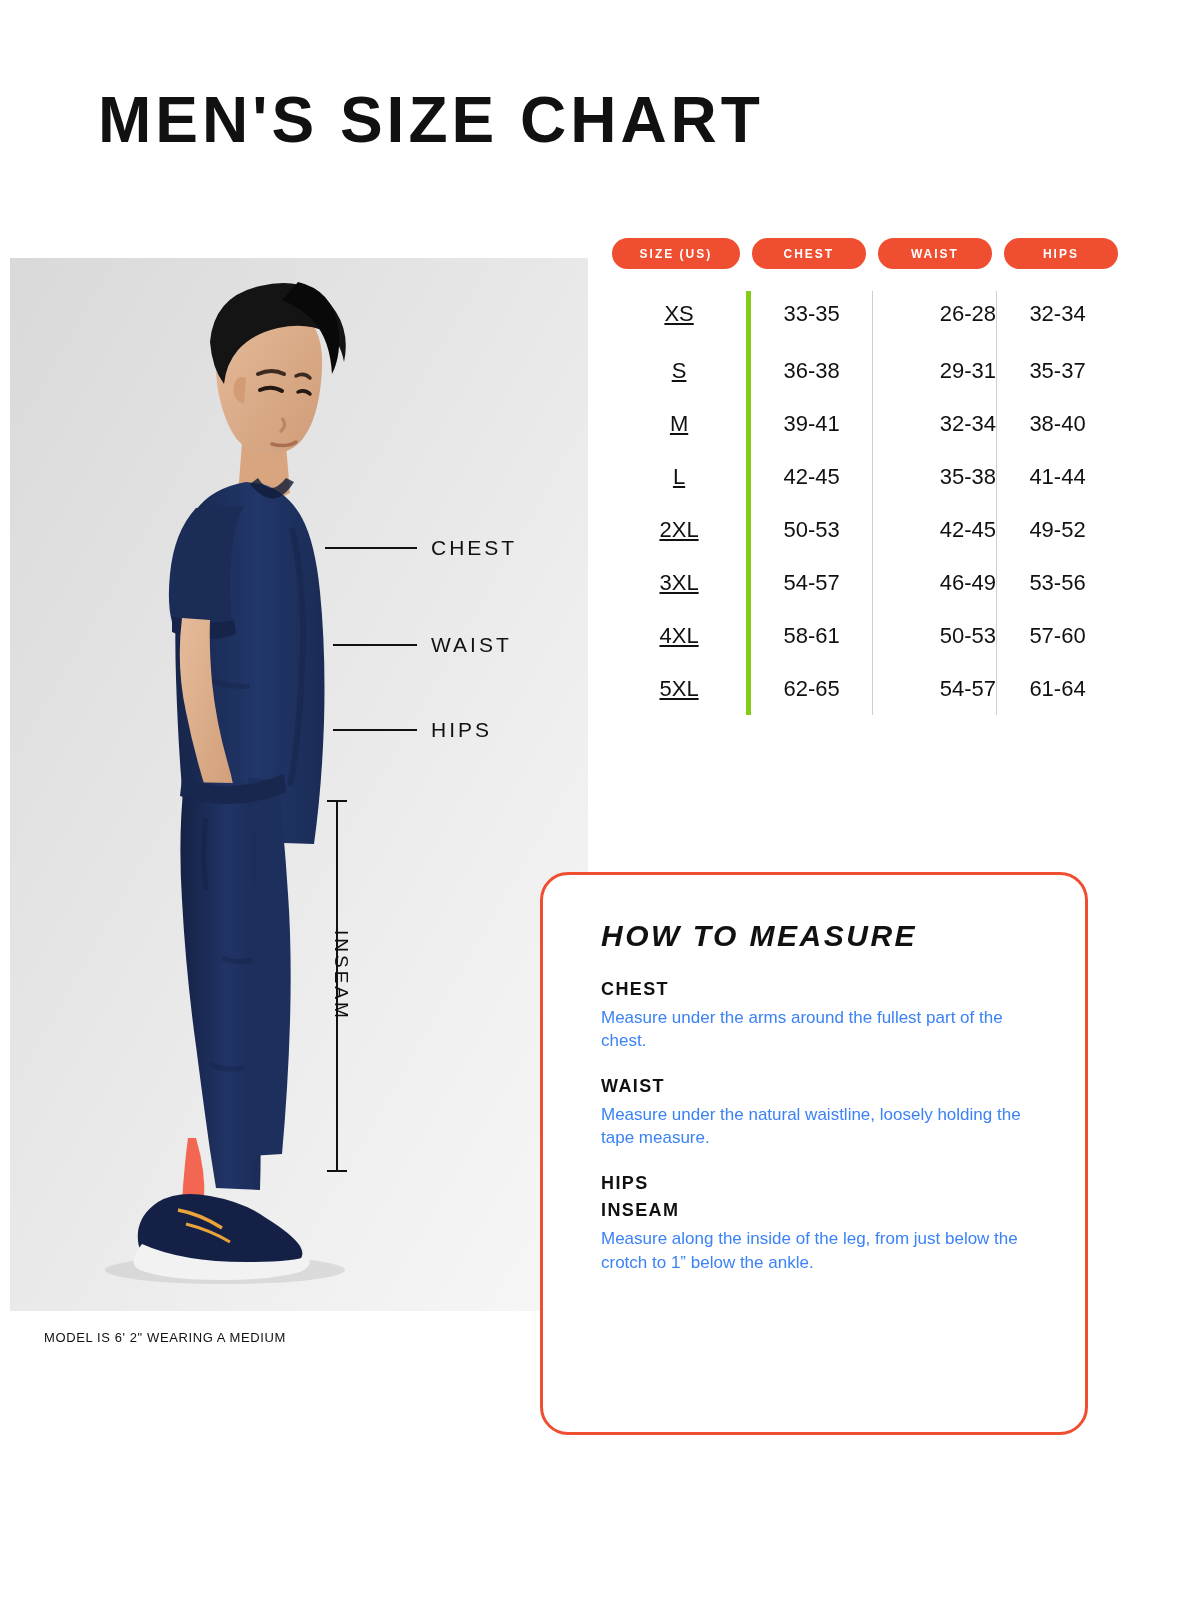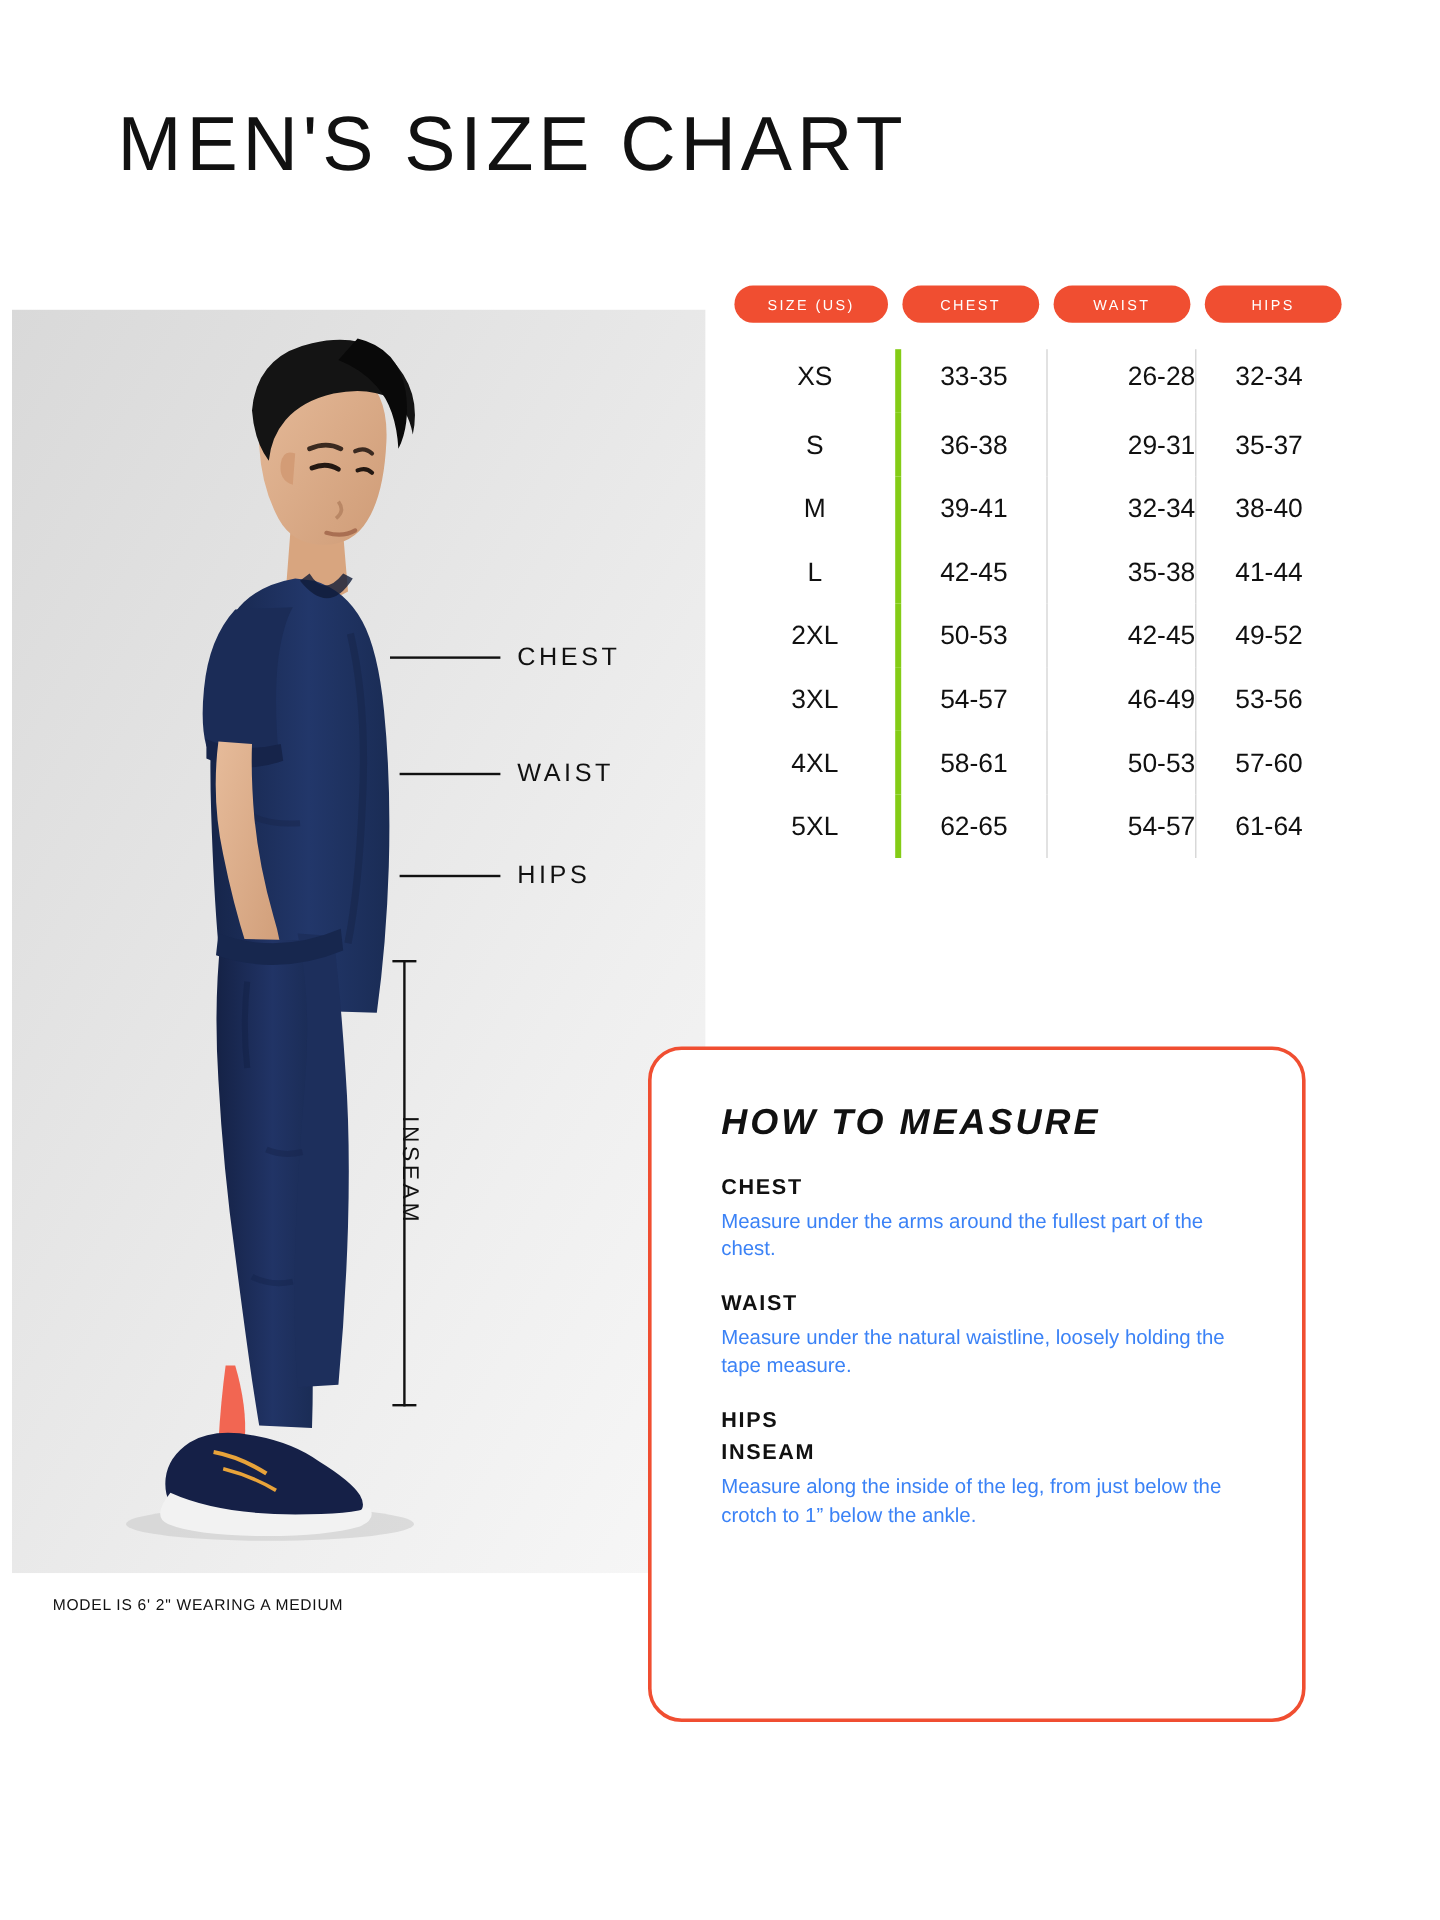--- a/index.html
+++ b/index.html
@@ -14,21 +14,21 @@
     position: relative;
     width: 1200px; height: 1600px;
     background: #fff;
   }
 
   
   .title {
     position: absolute;
     left: 98px; top: 88px;
     font-size: 64px;
-    font-weight: 400;
+    font-weight: 700;
     letter-spacing: 4px;
     color: #111;
     line-height: 1;
   }
 
   
   .photo-wrap {
     position: absolute;
     left: 10px; top: 258px;
     width: 578px; height: 1053px;
@@ -106,39 +106,39 @@
     display: flex;
     gap: 12px;
   }
   .head-cell {
     flex: 1;
     background: #f04e31;
     color: #fff;
     border-radius: 999px;
     text-align: center;
     font-size: 12px;
-    font-weight: 400;
+    font-weight: 700;
     letter-spacing: 2px;
     padding: 9px 0 8px;
   }
   .head-cell.c0 { flex: 1.12; }
 
   table.sizes {
     margin-top: 22px;
     width: 100%;
     border-collapse: collapse;
   }
   table.sizes td {
     text-align: center;
     font-size: 22px;
     color: #111;
     padding: 12px 0;
     height: 53px;
   }
-  table.sizes td.c0 { width: 27%; }
+  table.sizes td.c0 { width: 27%; text-decoration: underline; }
   table.sizes td.c1 { width: 24.5%; border-left: 5px solid #84cc16; }
   table.sizes td.c2 { width: 24.5%; border-left: 1px solid #cfcfcf; text-align: right; }
   table.sizes td.c3 { width: 24%;   border-left: 1px solid #cfcfcf; }
   table.sizes tr:first-child td { padding-top: 4px; }
 
   
   .howto {
     position: absolute;
     left: 540px; top: 872px;
     width: 548px; height: 563px;

